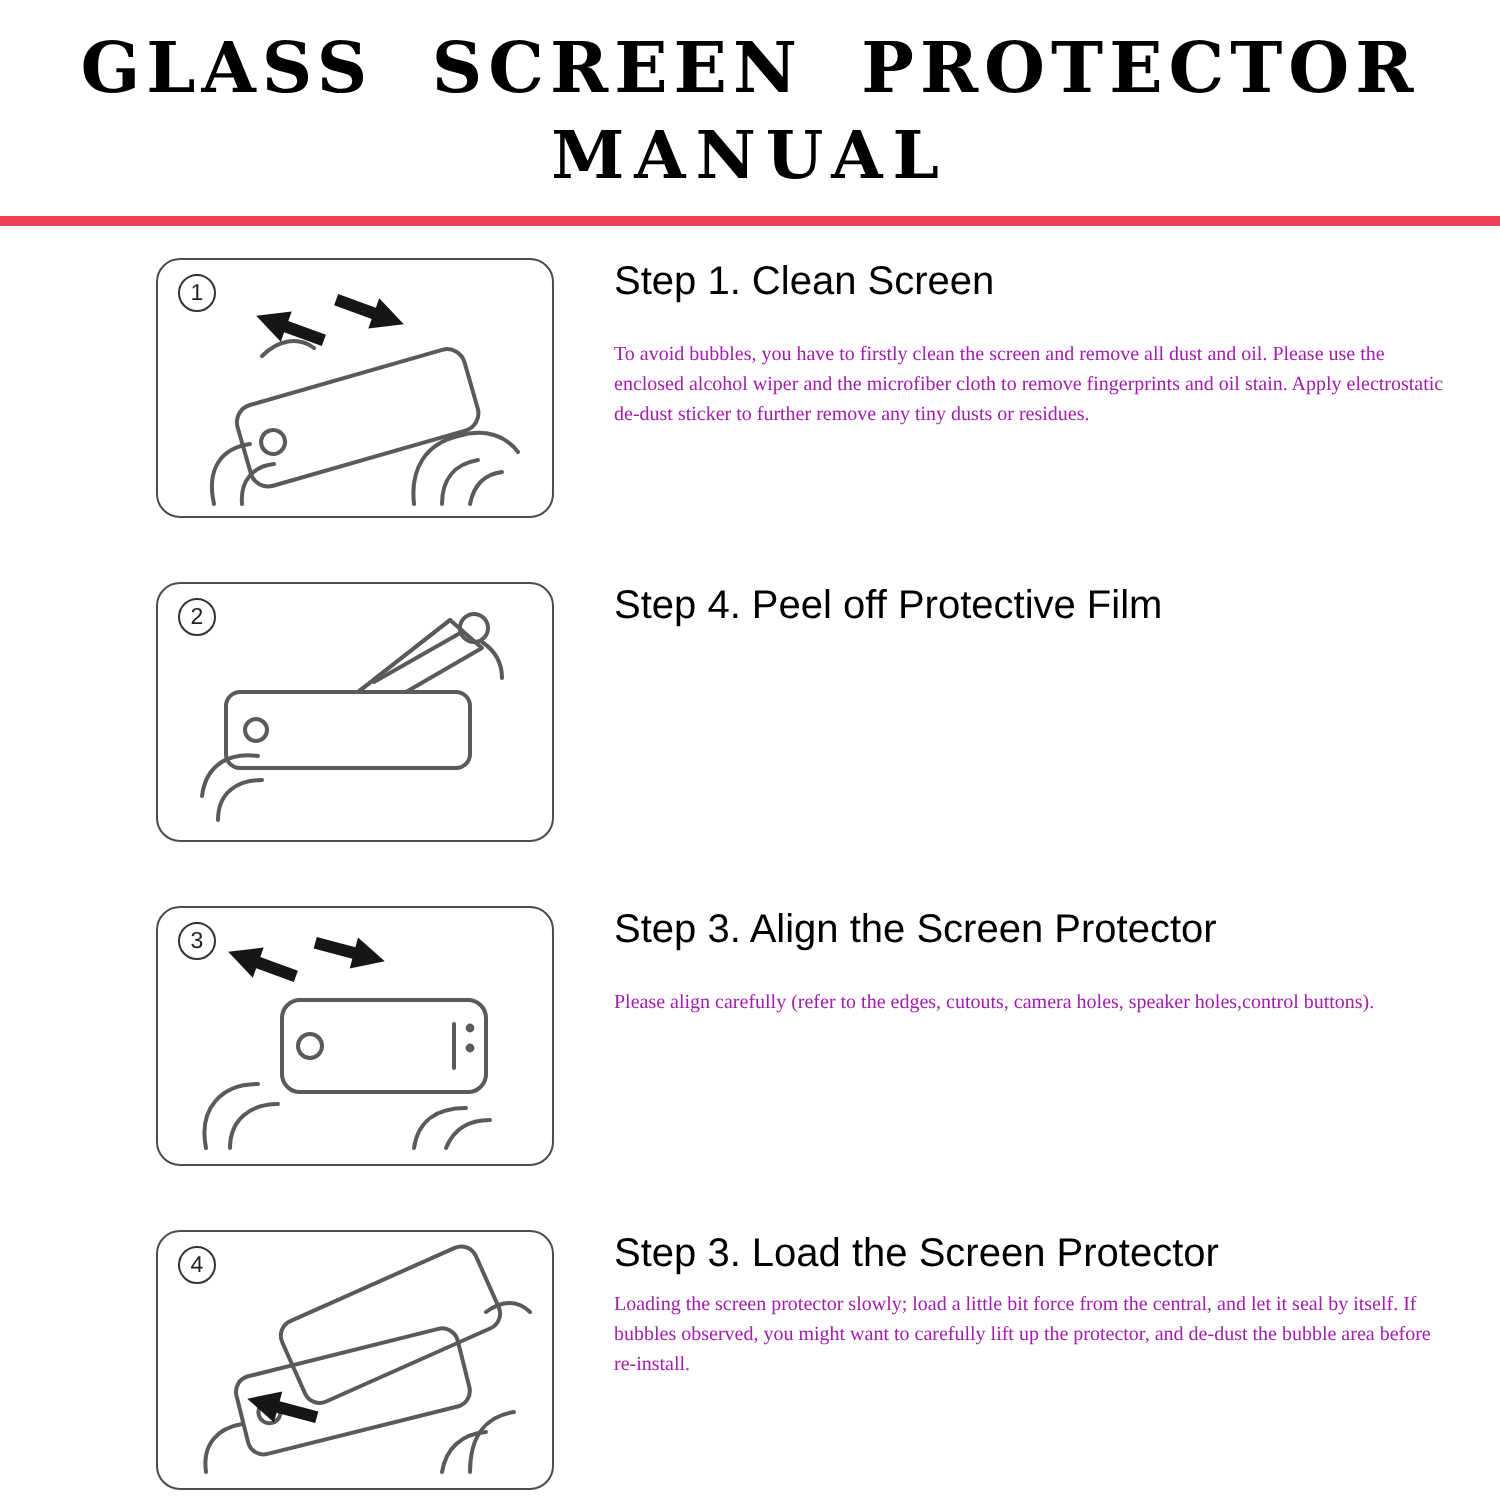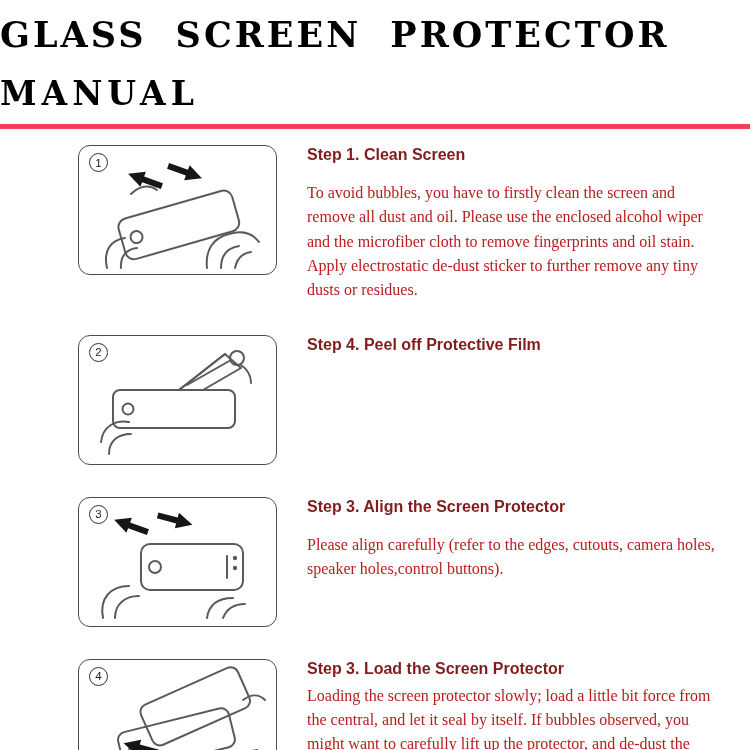--- a/index.html
+++ b/index.html
@@ -1,39 +1,39 @@
 <!DOCTYPE html>
 <html><head>
 <meta charset="utf-8">
 <style>
   html,body{margin:0;padding:0;background:#ffffff;}
   body{width:750px;height:750px;overflow:hidden;font-family:"Liberation Sans",sans-serif;color:#111;}
   .page{width:750px;height:750px;background:#fff;}
 
   
-  .title-block{padding-top:14px;}
+  .title-block{text-align:center;padding-top:14px;}
   .title-line{margin:0;font-family:"DejaVu Serif",serif;font-weight:bold;color:#000;}
   .title-line.l1{font-size:35px;letter-spacing:3px;word-spacing:14px;}
-  .title-line.l2{font-size:33px;letter-spacing:5px;margin-top:19px;}
+  .title-line.l2{font-size:33px;letter-spacing:5px;margin-top:3px;}
   .rule{height:5px;background:#ef4259;margin-top:11px;}
 
   
   .steps{padding:16px 26px 0 78px;}
   .step{display:flex;gap:30px;align-items:flex-start;margin-bottom:32px;}
   .illus{flex:0 0 197px;height:128px;border:1.6px solid #4c4c4c;border-radius:12px;position:relative;background:#fff;}
   .badge{position:absolute;top:7px;left:10px;width:17px;height:17px;border:1.3px solid #333;border-radius:50%;
          display:flex;align-items:center;justify-content:center;font-size:11.5px;color:#222;}
   .art{position:absolute;left:4px;top:2px;}
   .art .ln{stroke:#5a5a5a;fill:none;stroke-width:2;stroke-linecap:round;stroke-linejoin:round;}
   .art .arr{fill:#161616;stroke:none;}
   .art .dot{fill:#5a5a5a;stroke:none;}
 
   .txt{flex:1;min-width:0;padding-top:1px;}
-  .txt h2{margin:0;font-size:16px;font-weight:bold;color:#7f1d1d;}
-  .txt p{margin:17px 0 0 0;font-family:"Liberation Serif",serif;font-size:16px;line-height:1.52;color:#b91c1c;max-width:436px;}
+  .txt h2{margin:0;font-size:20px;font-weight:normal;color:#000000;}
+  .txt p{margin:17px 0 0 0;font-family:"Liberation Serif",serif;font-size:10px;line-height:1.52;color:#a21caf;max-width:436px;}
   .step:nth-child(4) .txt p{margin-top:6px;}
 </style>
 </head>
 <body>
 
 <div class="page">
 
   <header class="title-block">
     <h1 class="title-line l1">GLASS SCREEN PROTECTOR</h1>
     <h1 class="title-line l2">MANUAL</h1>

